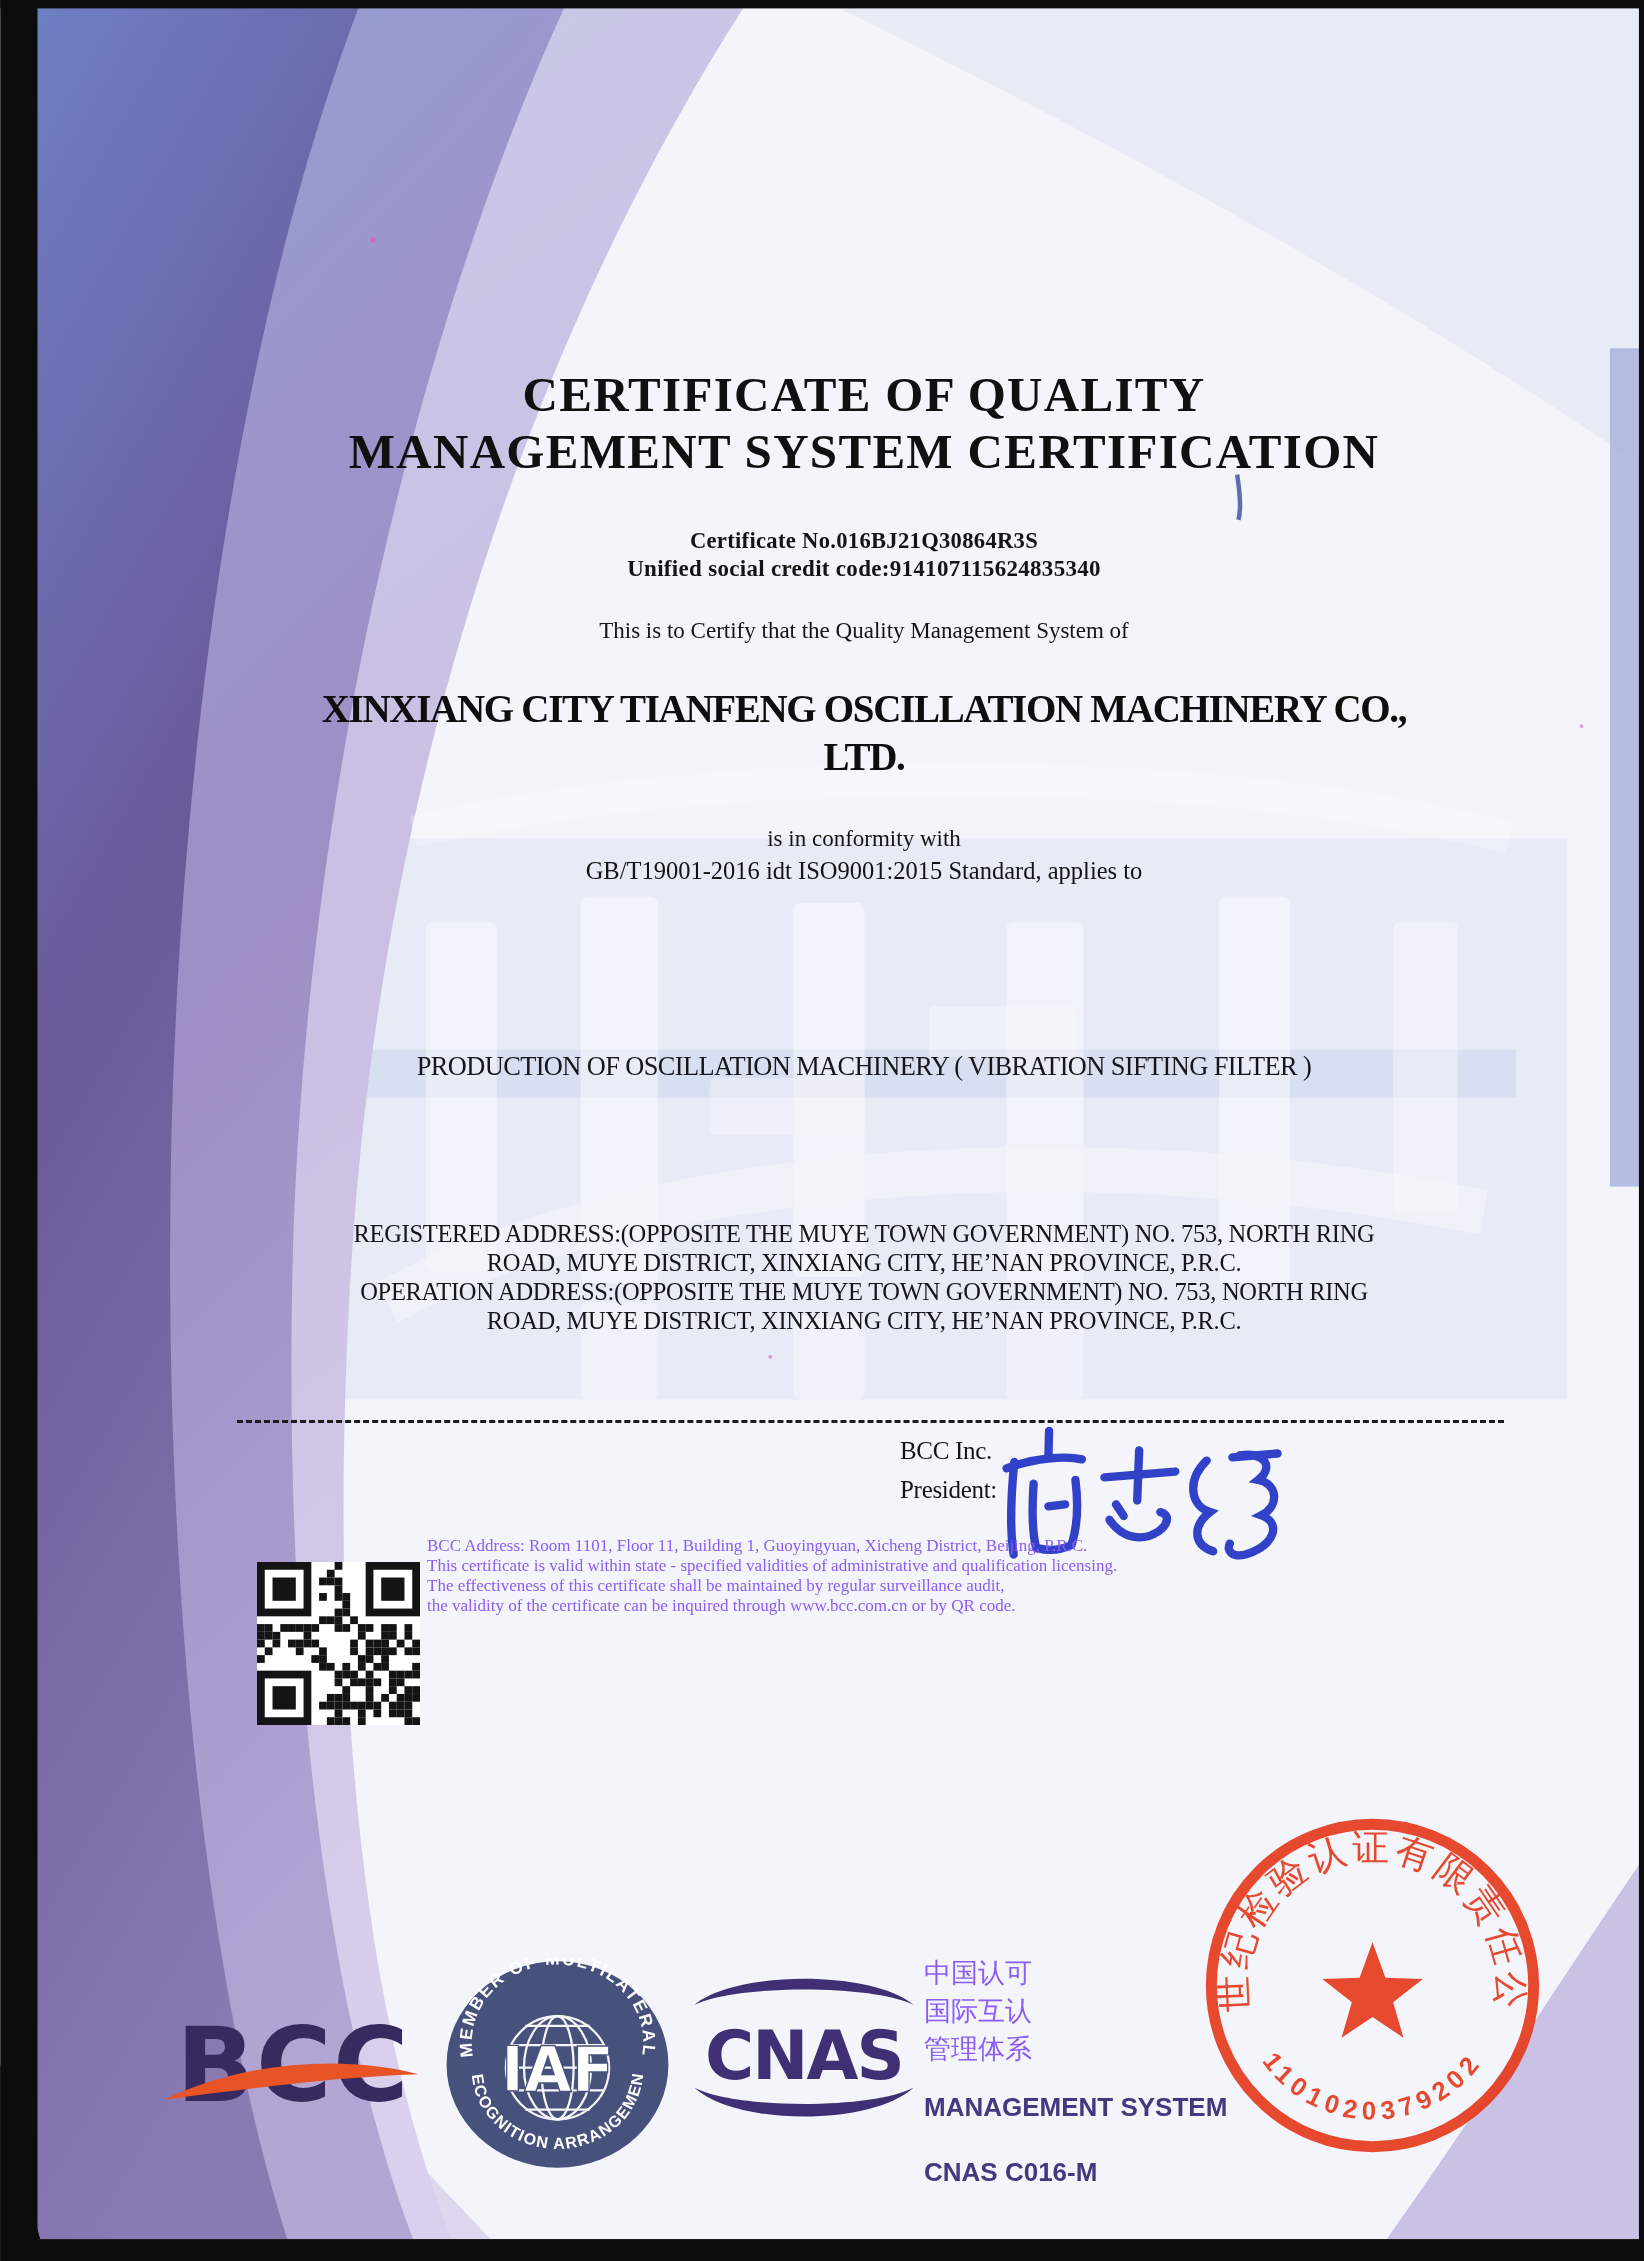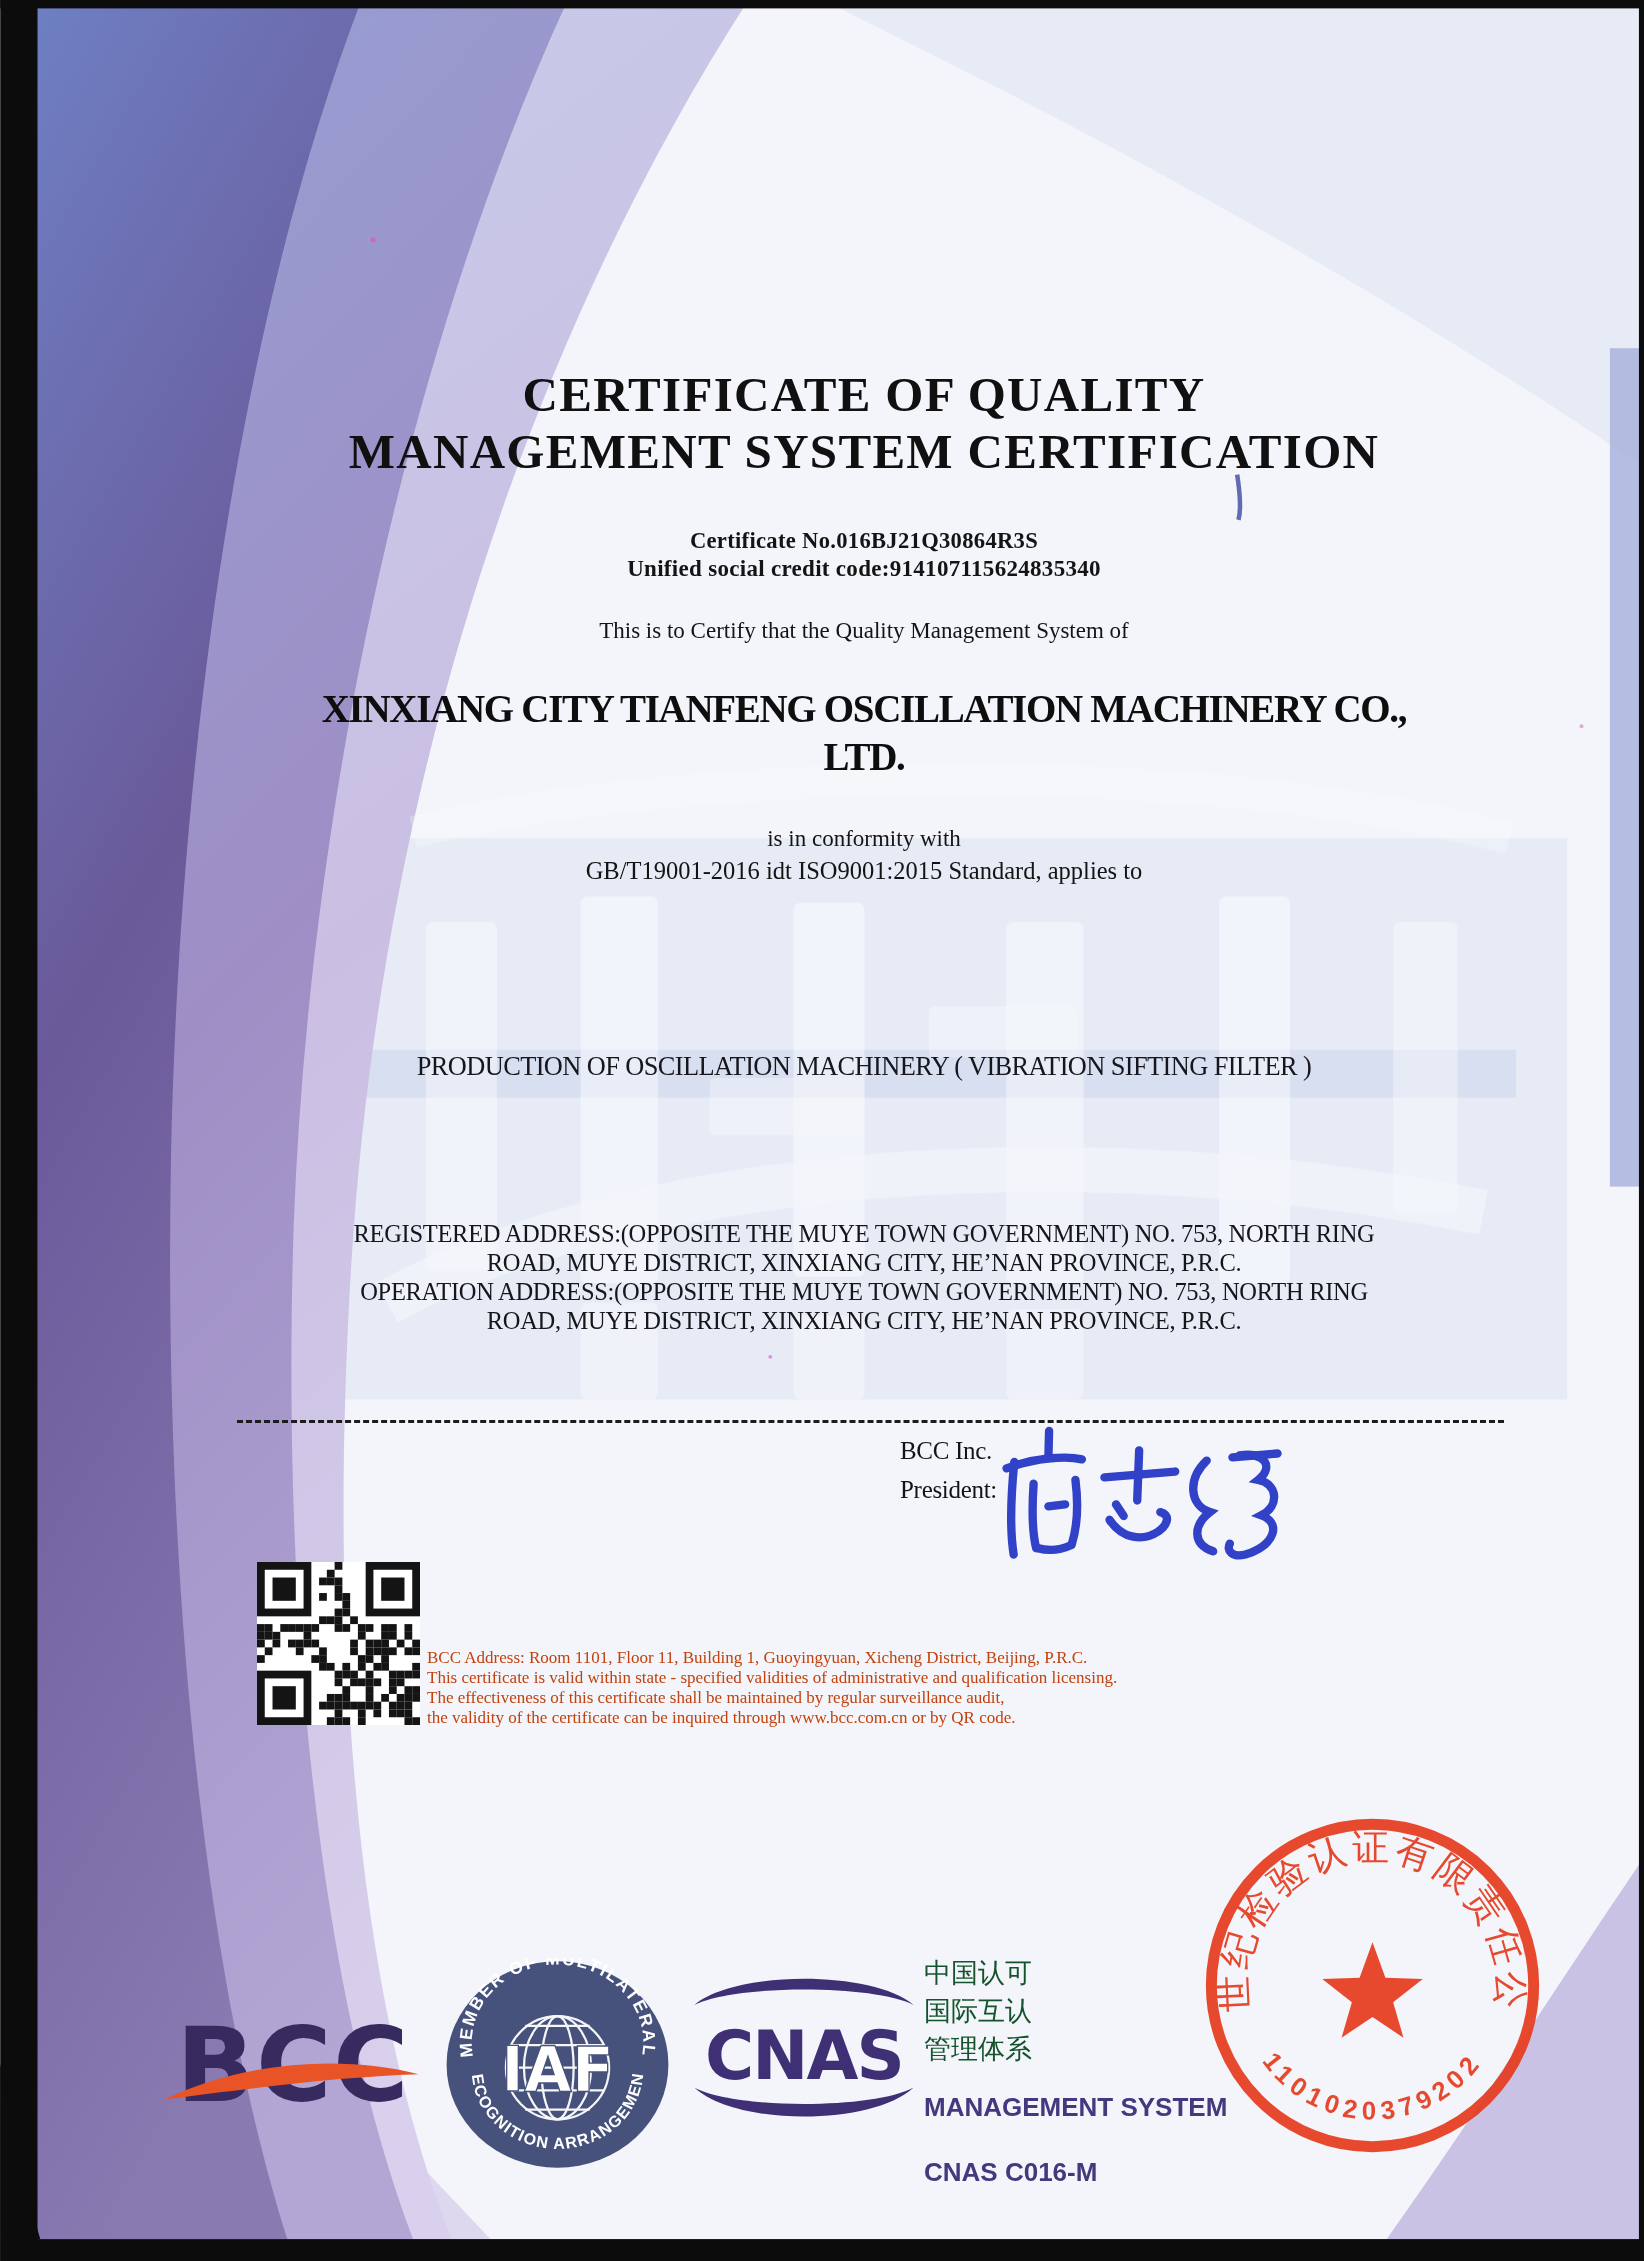--- a/index.html
+++ b/index.html
@@ -22,22 +22,22 @@
   .creditline{font-weight:bold;font-size:23px;letter-spacing:0.3px;}
   .certify{font-size:23px;}
   .company{font-weight:bold;font-size:39px;letter-spacing:-1.3px;line-height:48px;color:#0e0e0e;}
   .conformity{font-size:23px;}
   .standard{font-size:24.5px;}
   .scope{font-size:26.4px;letter-spacing:-0.6px;color:#16161c;}
   .addr{font-size:24.5px;line-height:29px;letter-spacing:-0.3px;color:#15151a;}
   .divider{border-top:3.2px dashed #1c1c1c;width:1267px;left:237px;top:1420px;height:0;}
   .dates{left:271px;top:1436px;width:593px;text-align:center;font-size:20.6px;line-height:30px;letter-spacing:-0.6px;}
   .issuer{font-size:25px;letter-spacing:-0.3px;}
-  .fineprint{left:427px;top:1648px;width:916px;font-size:17px;line-height:20px;color:#c2410c;font-family:Liberation Serif, serif;}
-  .cnas-cn{left:924px;top:1954px;width:271px;font-size:27px;line-height:38px;color:#14532d;font-weight:500;
+  .fineprint{left:427px;top:1536px;width:916px;font-size:17px;line-height:20px;color:#8b5cf6;font-family:Liberation Serif, serif;}
+  .cnas-cn{left:924px;top:1954px;width:271px;font-size:27px;line-height:38px;color:#8b5cf6;font-weight:500;
            font-family:"DejaVu Sans", sans-serif;}
   .cnas-en1{left:924px;top:2078px;width:335px;font-size:26px;font-weight:bold;color:#44387f;
             font-family:"Liberation Sans", sans-serif;letter-spacing:0px;margin-top:14px;}
   .cnas-en2{left:924px;top:2113px;width:335px;font-size:26px;font-weight:bold;color:#44387f;
             font-family:"Liberation Sans", sans-serif;margin-top:44px;}
 </style>
 </head>
 <body>
 
 <div class="page">

